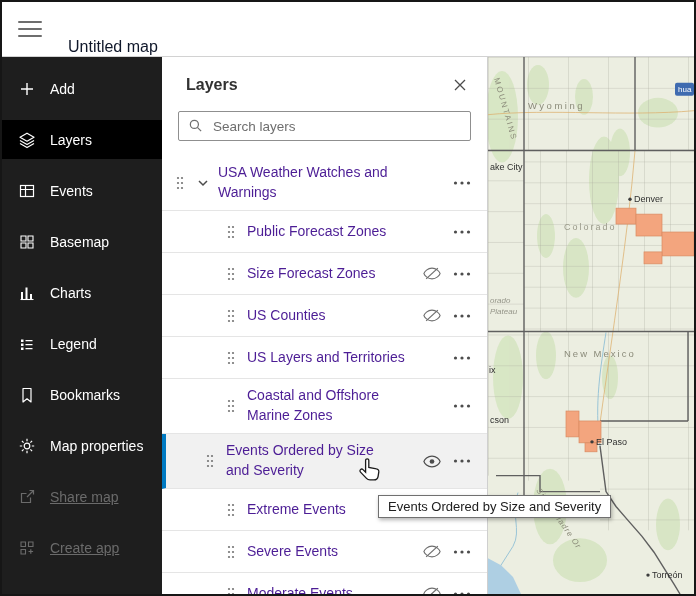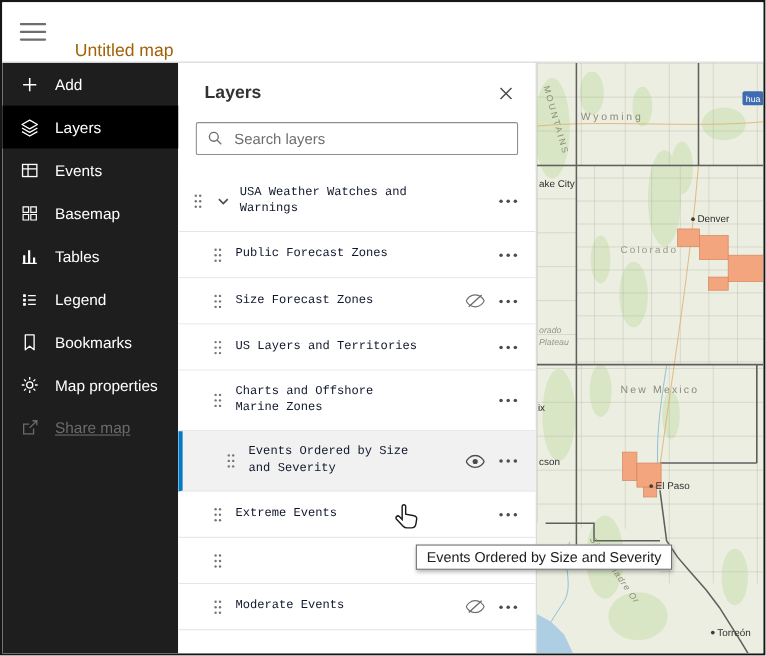--- a/index.html
+++ b/index.html
@@ -6,29 +6,29 @@
   body { font-family: "Liberation Sans", sans-serif; background: #e9e9e9; }
   .screen { width: 696px; height: 596px; border: 2px solid #161616; background: #fff;
             overflow: hidden; display: flex; flex-direction: column; }
 
   
   .app-header { flex: 0 0 52px; display: flex; align-items: center; gap: 26px;
                 padding: 0 16px; border-bottom: 1px solid #d2d2d2; background: #fff; }
   .burger { width: 24px; background: none; border: none; cursor: pointer;
             display: flex; flex-direction: column; gap: 5px; padding: 2px 0; }
   .burger span { height: 2px; background: #6e6e6e; border-radius: 1px; }
-  .app-title { font-size: 16px; color: #a16207; margin-top: 36px; }
+  .app-title { font-size: 16px; color: #0f172a; margin-top: 36px; }
 
   .content { flex: 1; display: flex; position: relative; overflow: hidden; }
 
   
   .rail { flex: 0 0 160px; background: #1e1e1e; display: flex; flex-direction: column; }
   .rail-item { height: 39px; display: flex; align-items: center; gap: 14px; padding: 0 16px;
                color: #fff; font-size: 14px; cursor: pointer; position: relative;
-               background: none; border: none; text-align: left; font-family: inherit; }
+               background: none; border: none; text-align: left; font-family: inherit; margin-top: 12px; }
   .rail-item.active { background: #000; }
   .rail-item.disabled { color: #6b6b6b; cursor: default; text-decoration: underline; }
   .ric { width: 18px; height: 18px; flex: 0 0 18px; }
   .rail-label { color: inherit; font-size: 14px; }
   .save-dot { position: absolute; left: 8px; top: 31px; width: 7px; height: 7px;
               border-radius: 50%; background: #0a7fd4; }
 
   
   .panel { flex: 0 0 326px; background: #fff; border-right: 1px solid #cfcfcf;
            display: flex; flex-direction: column; overflow: hidden; }
@@ -39,27 +39,27 @@
               width: 26px; height: 26px; display: flex; align-items: center; justify-content: center; }
   .search-wrap { margin: 1px 16px 15px; position: relative; }
   .search-input { width: 100%; height: 30px; border: 1px solid #8f8f8f; border-radius: 2px;
                   padding: 0 8px 0 34px; font-size: 13.5px; color: #323232; font-family: inherit; }
   .search-input::placeholder { color: #6e6e6e; }
   .search-ic { position: absolute; left: 10px; top: 7px; width: 15px; height: 15px; color: #6e6e6e; }
 
   .layer-list { flex: 1; overflow: hidden; }
   .row { display: flex; align-items: center; min-height: 42px; padding: 0 12px 0 14px;
          border-bottom: 1px solid #e5e5e5; background: #fff; cursor: pointer; }
-  .row.child { padding-left: 32px; }
+  .row.child { padding-left: 65px; }
   .row.two { min-height: 55px; }
   .row.selected { background: #f1f1f1; border-left: 4px solid #007ac2; padding-left: 40px; }
   .handle { width: 8px; height: 14px; flex: 0 0 8px; margin-right: 12px;
             color: #757575; display: flex; cursor: grab; }
   .chev { width: 14px; height: 14px; margin-right: 8px; color: #4c4c4c; display: flex; }
-  .row-label { font-size: 11px; color: #0f172a; line-height: 1.4; max-width: 210px; font-family: Liberation Mono, monospace; }
+  .row-label { font-size: 14px; color: #4c1d95; line-height: 1.4; max-width: 210px; }
   .row-label.narrow { max-width: 158px; }
   .row-label.group-w { max-width: 172px; }
   .row-right { margin-left: auto; display: flex; align-items: center; gap: 4px; }
   .ibtn { background: none; border: none; cursor: pointer; color: #4c4c4c;
           width: 26px; height: 24px; display: flex; align-items: center; justify-content: center; }
   .ibtn.dim { color: #6e6e6e; }
 
   
   .map { flex: 1; position: relative; background: #eceee1; overflow: hidden; }
   .map svg { display: block; width: 100%; height: 100%; }
@@ -191,21 +191,21 @@
       <button class="rail-item">
         <svg class="ric">
             <use href="#i-basemap"></use>
           </svg>
         <span class="rail-label">Basemap</span>
       </button>
       <button class="rail-item">
         <svg class="ric">
             <use href="#i-chart"></use>
           </svg>
-        <span class="rail-label">Tables</span>
+        <span class="rail-label">Charts</span>
       </button>
       <button class="rail-item">
         <svg class="ric">
             <use href="#i-legend"></use>
           </svg>
         <span class="rail-label">Legend</span>
       </button>
       <button class="rail-item">
         <svg class="ric">
             <use href="#i-bookmark"></use>
@@ -216,20 +216,26 @@
         <svg class="ric">
             <use href="#i-gear"></use>
           </svg>
         <span class="rail-label">Map properties</span>
       </button>
       <button class="rail-item disabled">
         <svg class="ric">
             <use href="#i-share"></use>
           </svg>
         <span class="rail-label">Share map</span>
+      </button>
+      <button class="rail-item disabled">
+        <svg class="ric">
+            <use href="#i-createapp"></use>
+          </svg>
+        <span class="rail-label">Create app</span>
       </button>
     </nav>
 
     <section class="panel">
       <div class="panel-header">
         <h2 class="panel-title">Layers</h2>
         <button class="icon-btn">
           <svg width="14" height="14">
               <use href="#i-close"></use>
             </svg>
@@ -296,20 +302,40 @@
                 </svg>
               </button>
             <button class="ibtn">
                 <svg width="18" height="4">
                   <use href="#i-dots"></use>
                 </svg>
               </button>
           </span>
         </div>
 
+        <div class="row child">
+          <span class="handle">
+              <svg width="8" height="14">
+                <use href="#i-drag"></use>
+              </svg>
+            </span>
+          <span class="row-label">US Counties</span>
+          <span class="row-right">
+            <button class="ibtn dim">
+                <svg width="18" height="13">
+                  <use href="#i-eyeslash"></use>
+                </svg>
+              </button>
+            <button class="ibtn">
+                <svg width="18" height="4">
+                  <use href="#i-dots"></use>
+                </svg>
+              </button>
+          </span>
+        </div>
 
         <div class="row child">
           <span class="handle">
               <svg width="8" height="14">
                 <use href="#i-drag"></use>
               </svg>
             </span>
           <span class="row-label">US Layers and Territories</span>
           <span class="row-right">
             <button class="ibtn">
@@ -319,21 +345,21 @@
               </button>
           </span>
         </div>
 
         <div class="row child two">
           <span class="handle">
               <svg width="8" height="14">
                 <use href="#i-drag"></use>
               </svg>
             </span>
-          <span class="row-label narrow">Charts and Offshore Marine Zones</span>
+          <span class="row-label narrow">Coastal and Offshore Marine Zones</span>
           <span class="row-right">
             <button class="ibtn">
                 <svg width="18" height="4">
                   <use href="#i-dots"></use>
                 </svg>
               </button>
           </span>
         </div>
 
         <div class="row child two selected">
@@ -372,20 +398,21 @@
               </button>
           </span>
         </div>
 
         <div class="row child">
           <span class="handle">
               <svg width="8" height="14">
                 <use href="#i-drag"></use>
               </svg>
             </span>
+          <span class="row-label">Severe Events</span>
           <span class="row-right">
             <button class="ibtn dim">
                 <svg width="18" height="13">
                   <use href="#i-eyeslash"></use>
                 </svg>
               </button>
             <button class="ibtn">
                 <svg width="18" height="4">
                   <use href="#i-dots"></use>
                 </svg>

